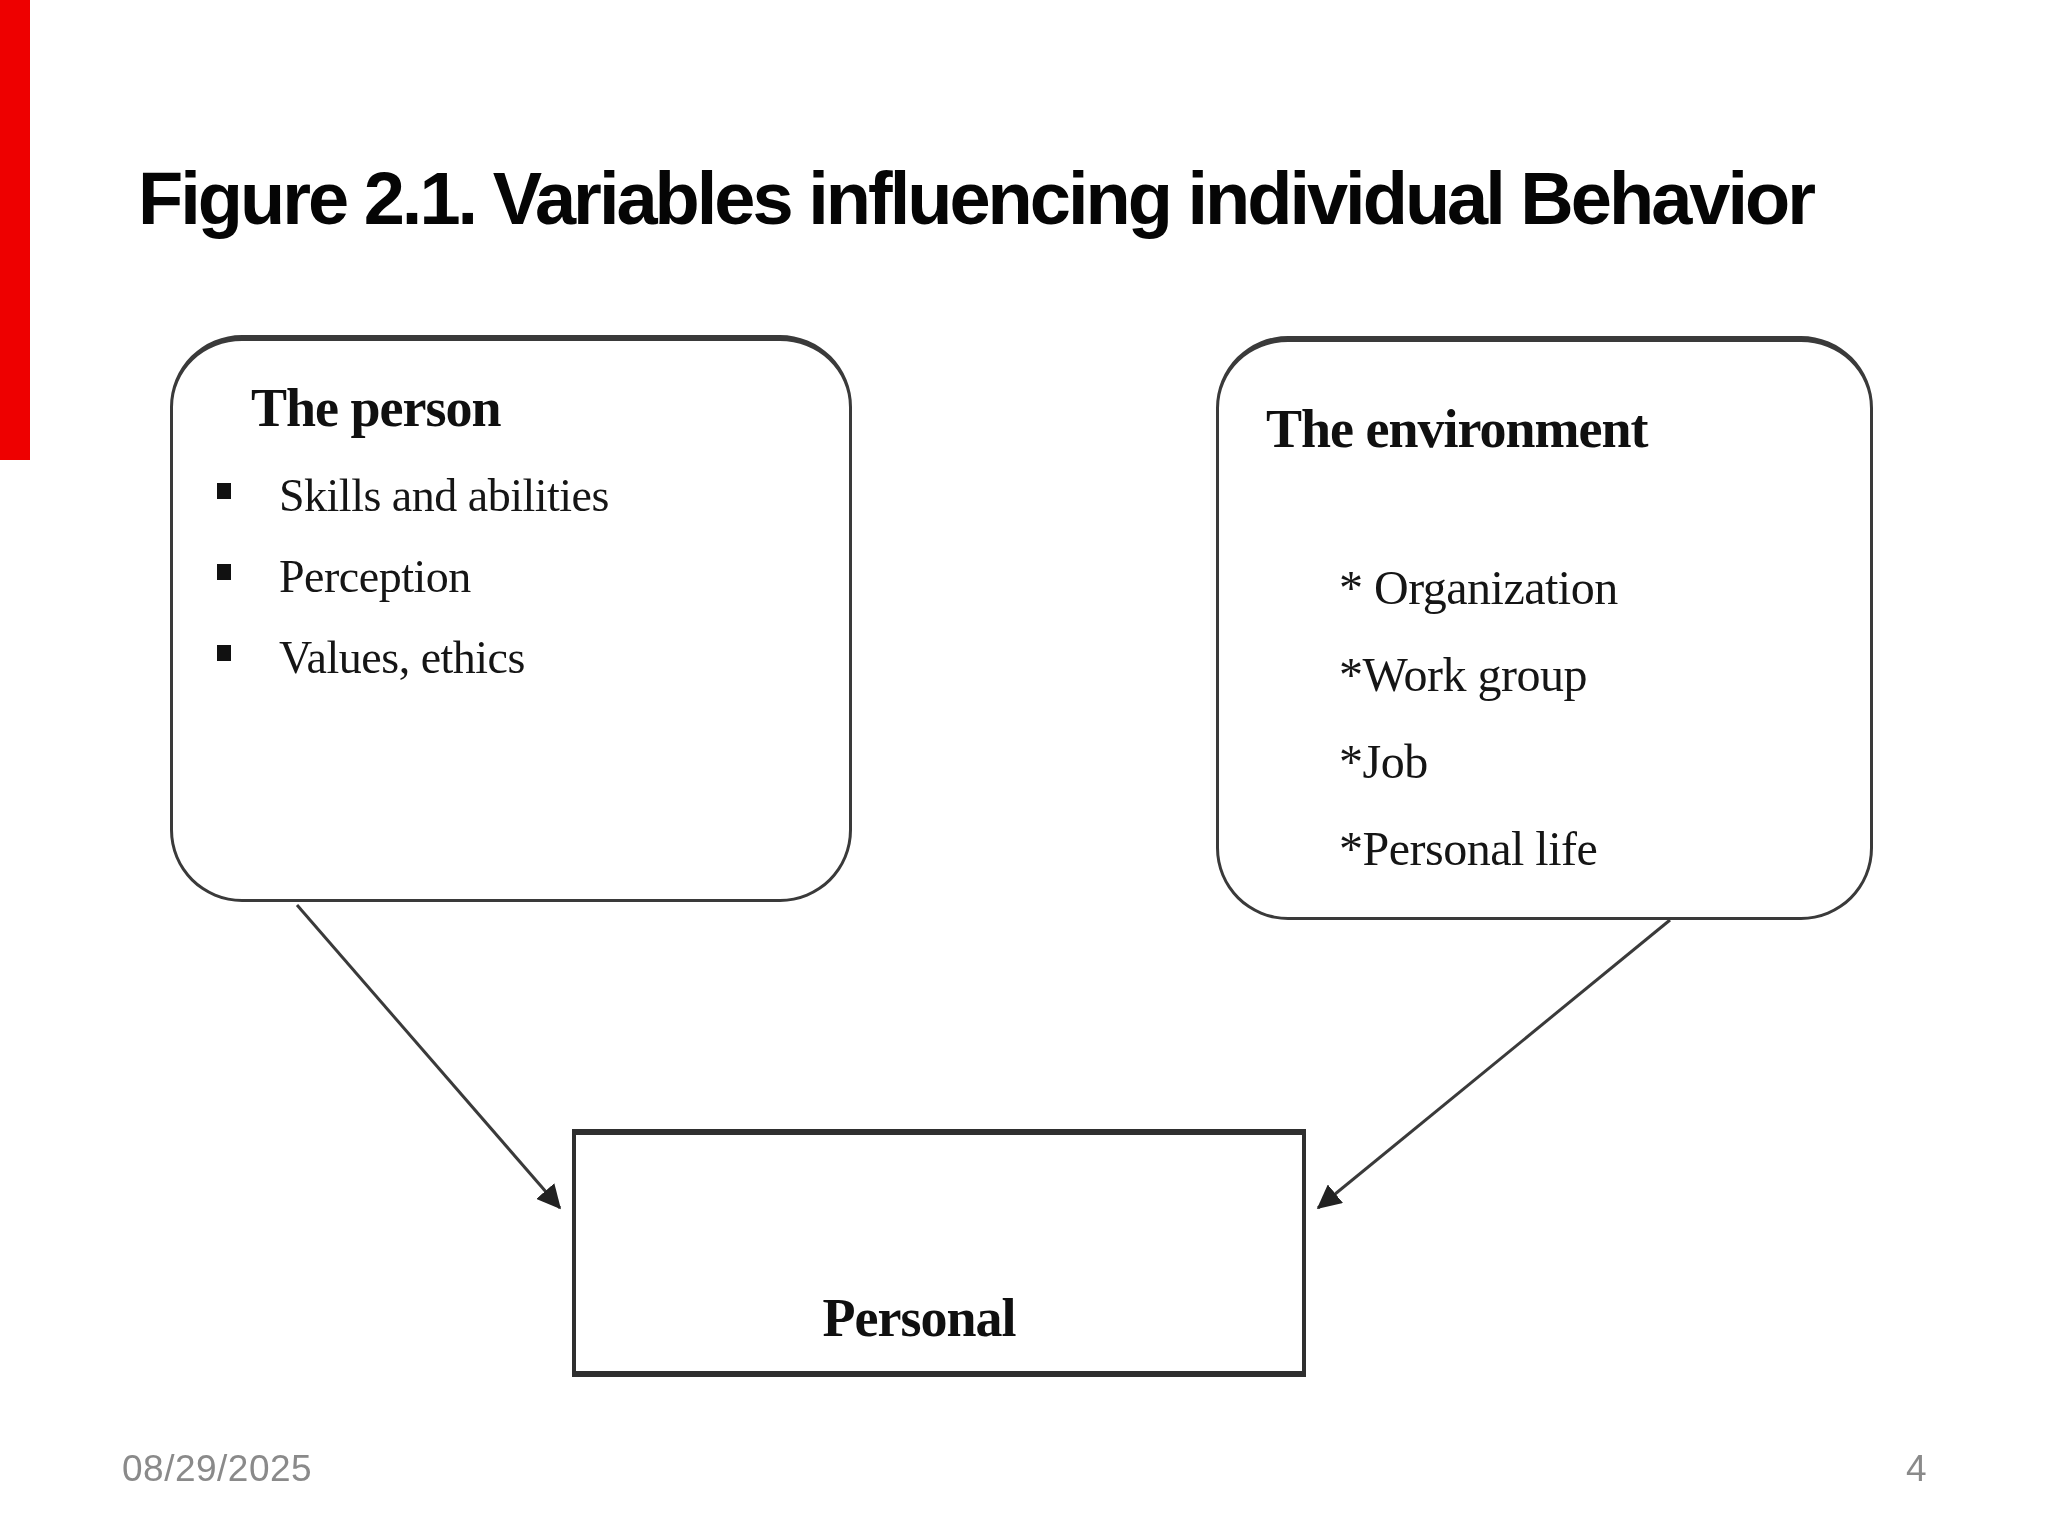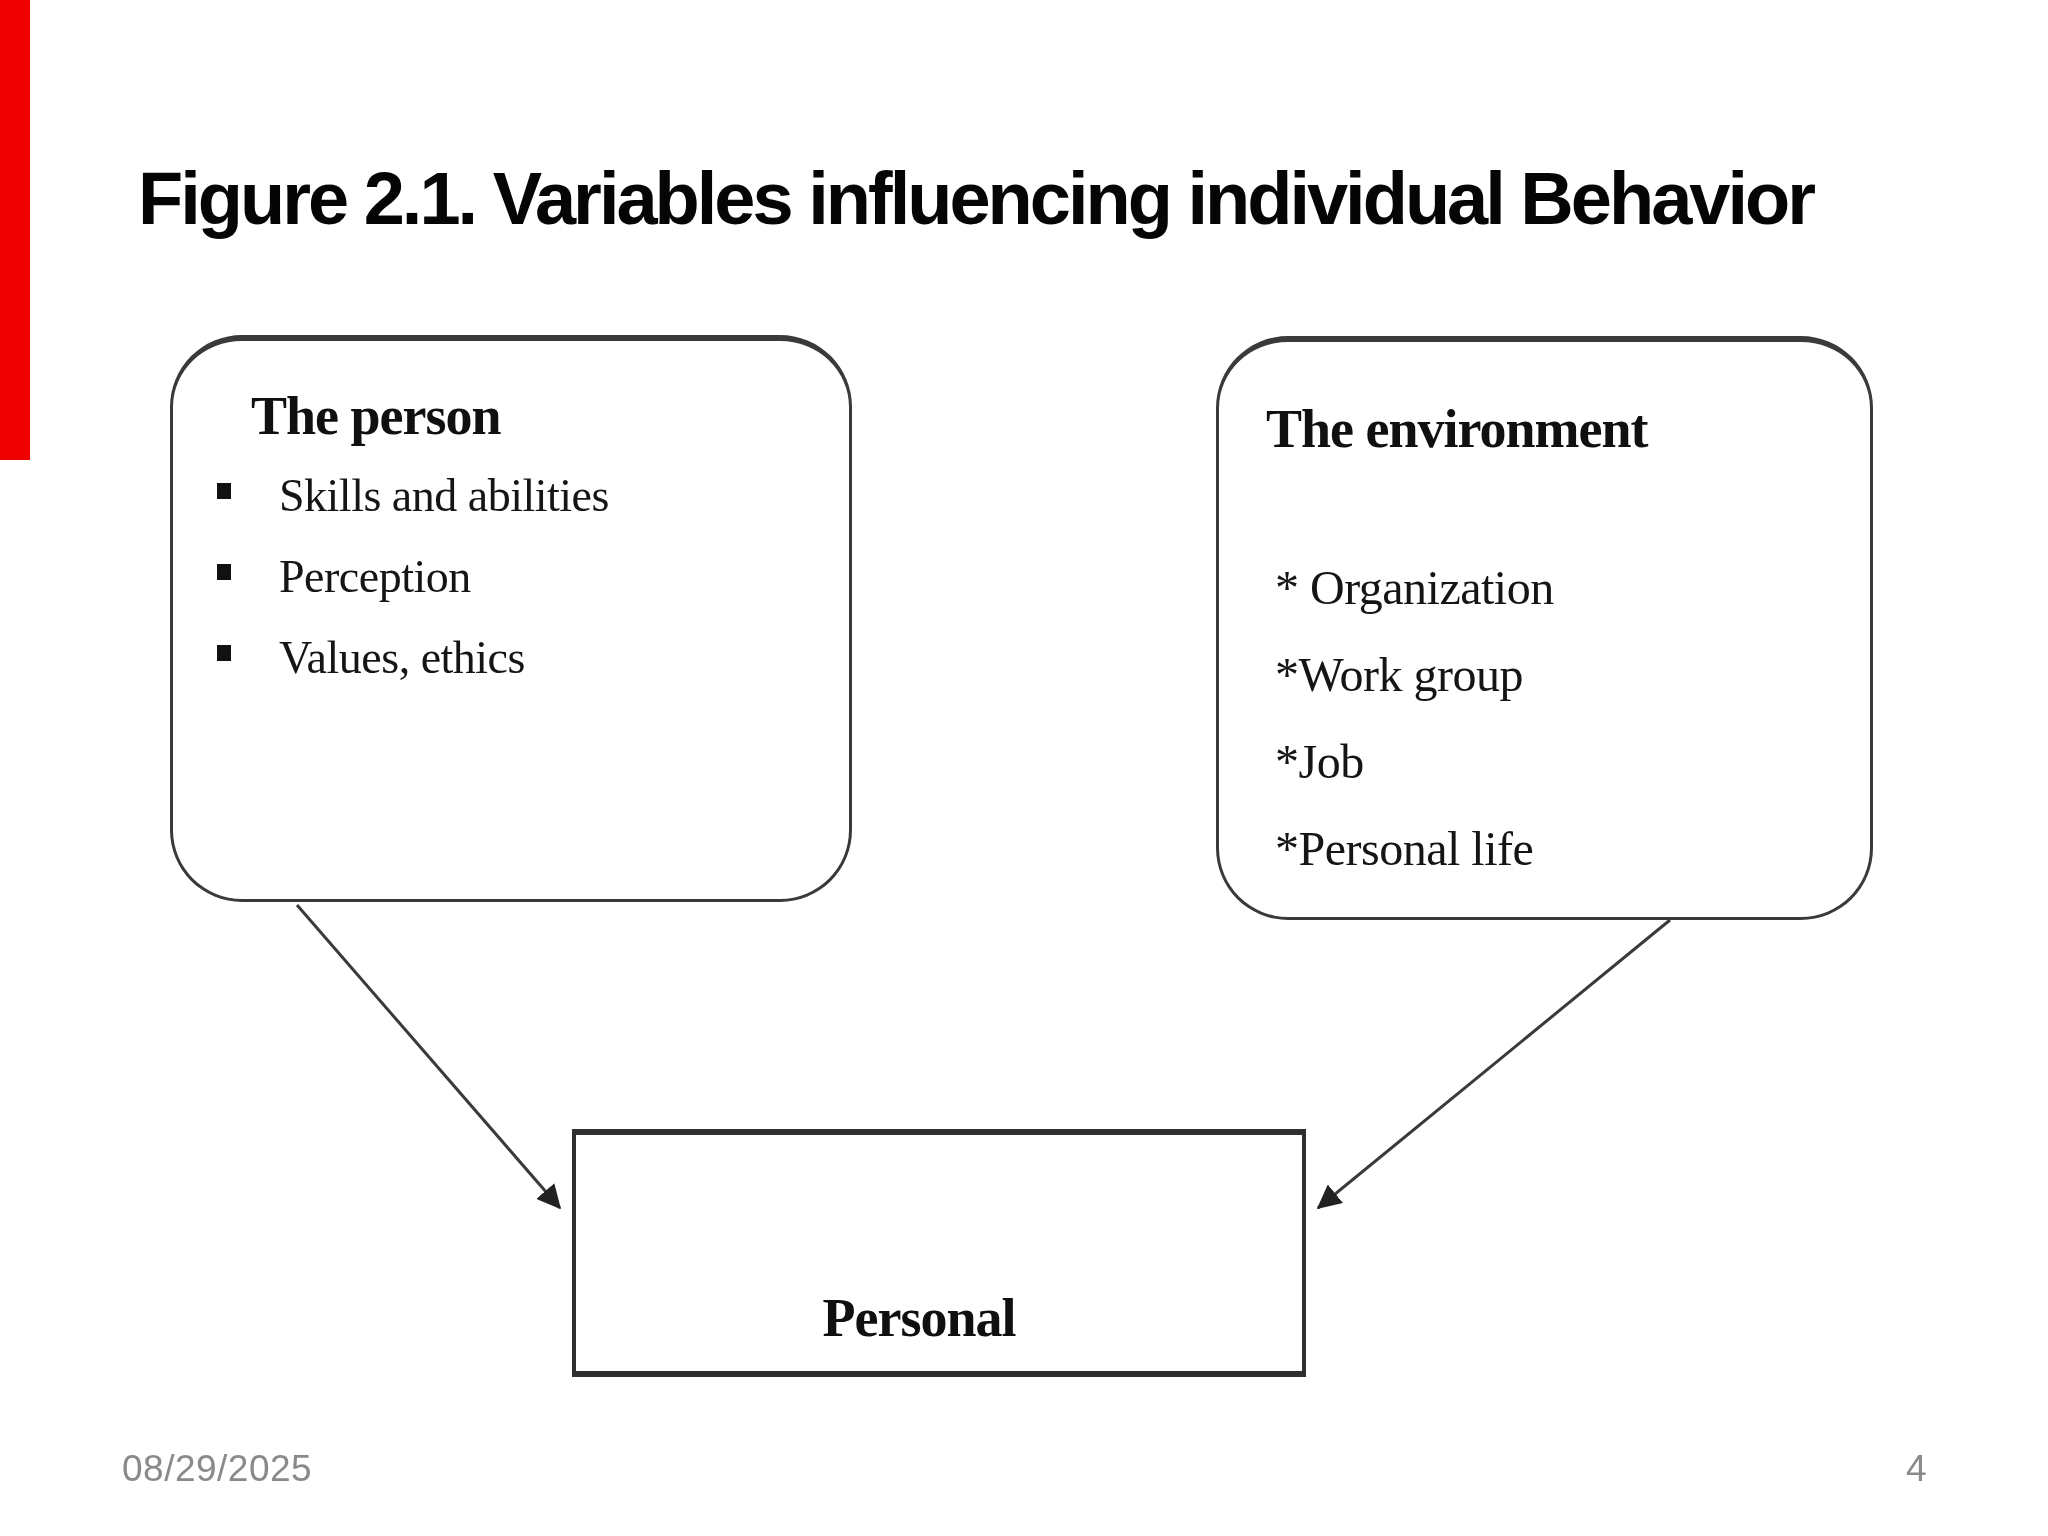--- a/index.html
+++ b/index.html
@@ -45,21 +45,21 @@
 
   .box-title {
     position: absolute;
     font-family: "Liberation Serif", serif;
     font-weight: 700;
     font-size: 54px;
     color: #101010;
     letter-spacing: -1px;
     white-space: nowrap;
   }
-  .person-box .box-title { left: 78px; top: 44px; }
+  .person-box .box-title { left: 78px; top: 36px; }
   .env-box .box-title    { left: 47px; top: 56px; }
 
   .person-items { position: absolute; left: 0; top: 128px; width: 100%; }
   .p-item {
     position: relative;
     height: 81px;
     font-family: "Liberation Serif", serif;
     font-size: 46px;
     color: #151515;
     letter-spacing: -0.5px;
@@ -76,21 +76,21 @@
 
   .env-items { position: absolute; left: 0; top: 218px; width: 100%; }
   .e-item {
     position: relative;
     height: 87px;
     font-family: "Liberation Serif", serif;
     font-size: 48px;
     color: #151515;
     letter-spacing: -0.5px;
     white-space: nowrap;
-    padding-left: 56px;
+    padding-left: 120px;
     box-sizing: border-box;
   }
 
   .behavior-box {
     position: absolute;
     left: 572px; top: 1129px;
     width: 734px; height: 248px;
     background: #ffffff;
     border: 4px solid #2f2f2f;
     border-top-width: 6px;

